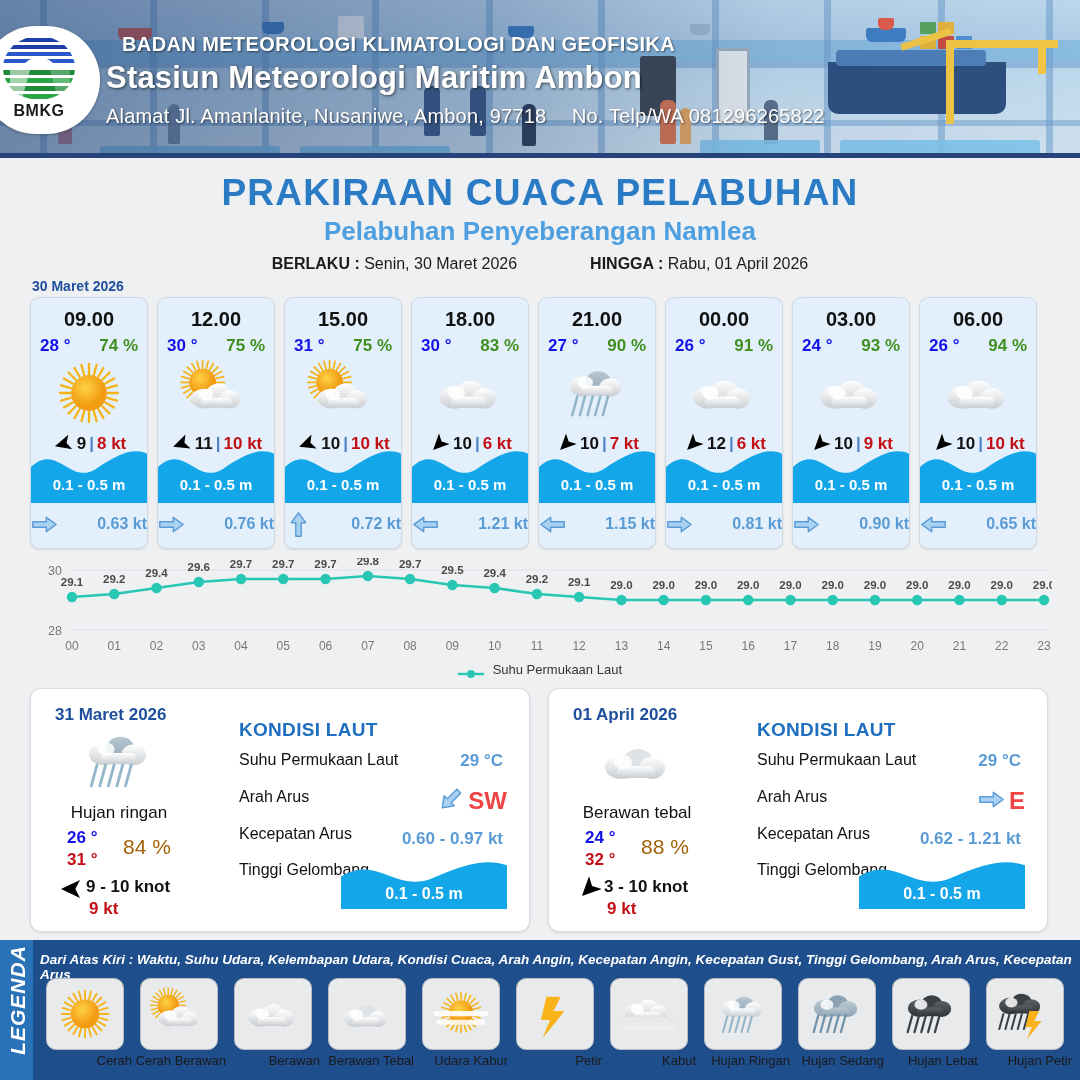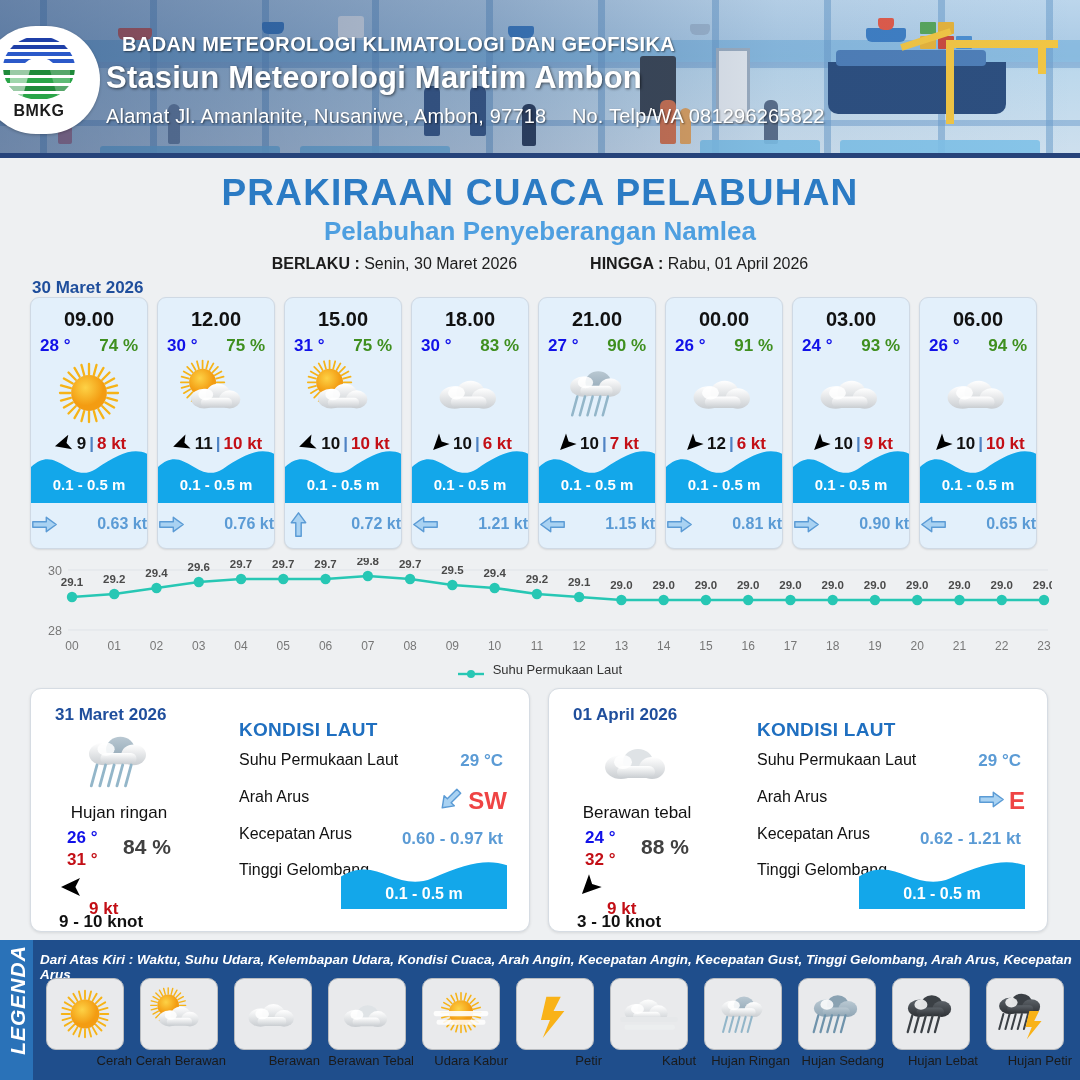--- a/index.html
+++ b/index.html
@@ -47,21 +47,21 @@
   
   .title-main { position:absolute; top:172px; left:0; width:1080px; text-align:center;
       font-size:37px; font-weight:bold; color:#2b7bc4; letter-spacing:1.2px;
       text-shadow:1px 1px 0 #e9eef3; }
   .title-sub { position:absolute; top:216px; left:0; width:1080px; text-align:center;
       font-size:26px; font-weight:bold; color:#4e9fe0; }
   .valid-row { position:absolute; top:255px; left:0; width:1080px; text-align:center; font-size:16px; color:#1c1c1c; }
   .valid-row .lbl { font-weight:bold; }
   .valid-row .sp { display:inline-block; width:64px; }
 
-  .daylabel { position:absolute; font-size:17px; font-weight:bold; color:#1f4e9c; }
+  .daylabel { position:absolute; font-size:14px; font-weight:bold; color:#1f4e9c; }
 
   
   .cards { position:absolute; left:30px; top:297px; width:1022px; height:252px; display:flex; gap:0; }
   .card { width:118px; margin-right:9px; height:252px; background:#e3f0fb;
      border:1px solid #cfd9e4; border-radius:9px; position:relative; overflow:hidden;
      box-shadow:0 1px 2px rgba(0,0,0,.10); }
   .card:last-child { margin-right:0; }
   .c-time { position:absolute; top:10px; left:0; width:100%; text-align:center; font-size:20px; font-weight:bold; color:#111; }
   .c-temp { position:absolute; top:38px; left:9px; font-size:17px; font-weight:bold; color:#1111e8; }
   .c-hum  { position:absolute; top:38px; right:9px; font-size:17px; font-weight:bold; color:#3f8f1f; }
@@ -90,22 +90,22 @@
   
   .daypanel { position:absolute; top:688px; width:500px; height:244px; background:#fff;
      border:1px solid #d6dce3; border-radius:11px; box-shadow:0 1px 3px rgba(0,0,0,.10);padding-left:14px; }
   .dp-left { left:30px; }
   .dp-right { left:548px; }
   .dp-date { position:absolute; top:16px; left:24px; font-size:17px; font-weight:bold; color:#1f4e9c; }
   .dp-icon { position:absolute; top:34px; left:24px; width:128px; height:76px; }
   .dp-cond { position:absolute; top:114px; left:0; width:176px; text-align:center; font-size:17px; color:#111; }
   .dp-tmin { position:absolute; top:139px; left:36px; font-size:17px; font-weight:bold; color:#1111e8; }
   .dp-tmax { position:absolute; top:161px; left:36px; font-size:17px; font-weight:bold; color:#c30f16; }
-  .dp-hum  { position:absolute; top:146px; left:92px; font-size:21px; font-weight:bold; color:#404040; }
-  .dp-windrow { position:absolute; top:186px; left:28px; width:170px; height:24px; display:flex; gap:17px;flex-direction:column; }
+  .dp-hum  { position:absolute; top:146px; left:92px; font-size:21px; font-weight:normal; color:#a16207; }
+  .dp-windrow { position:absolute; top:186px; left:28px; width:170px; height:24px; display:flex; align-items:center; gap:3px; }
   .dp-wdir { width:24px; height:20px; }
   .dp-wspd { font-size:17px; font-weight:bold; color:#111; }
   .dp-gust { position:absolute; top:210px; left:58px; font-size:17px; font-weight:bold; color:#c30f16; }
 
   .dp-sect { position:absolute; top:30px; left:208px; font-size:19px; font-weight:bold; color:#1f6fc0; letter-spacing:.3px; }
   .dp-r1 { position:absolute; top:62px; left:208px; font-size:16px; color:#111; }
   .dp-r2 { position:absolute; top:99px; left:208px; font-size:16px; color:#111; }
   .dp-r3 { position:absolute; top:136px; left:208px; font-size:16px; color:#111; }
   .dp-r4 { position:absolute; top:172px; left:208px; font-size:16px; color:#111; }
   .dp-sst { position:absolute; top:62px; right:26px; font-size:17px; font-weight:bold; color:#5b9bd5; }

